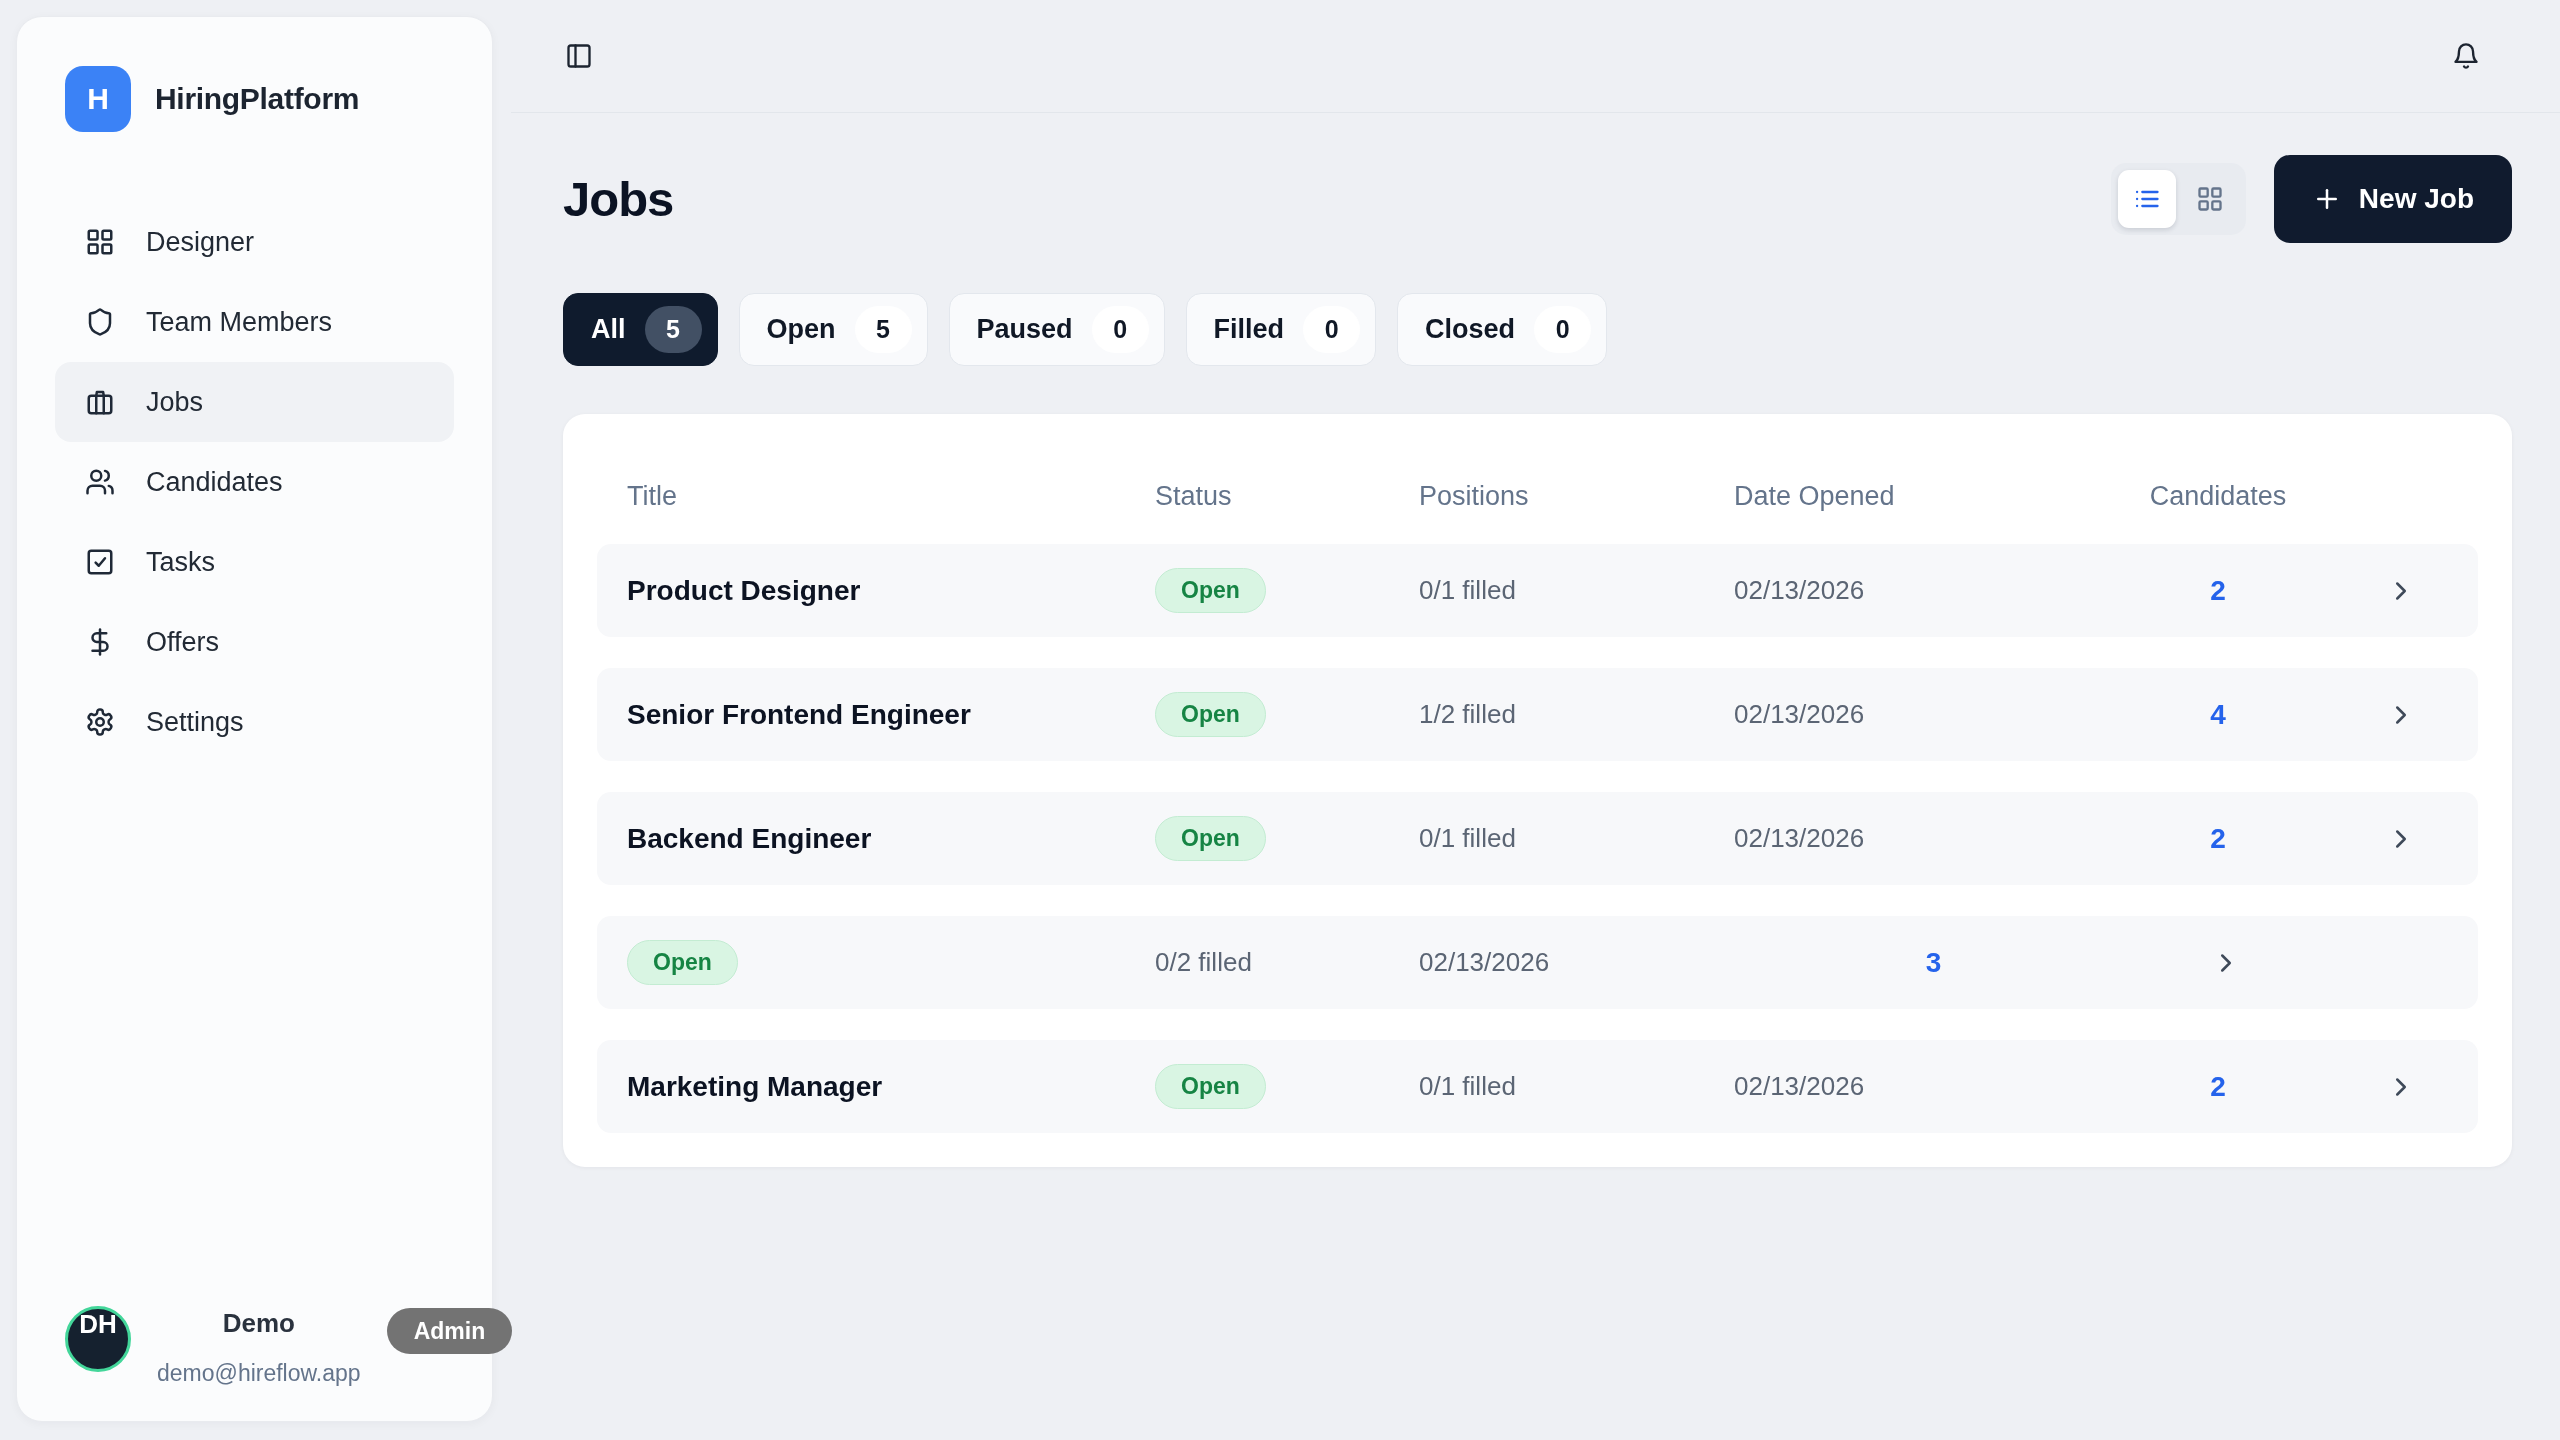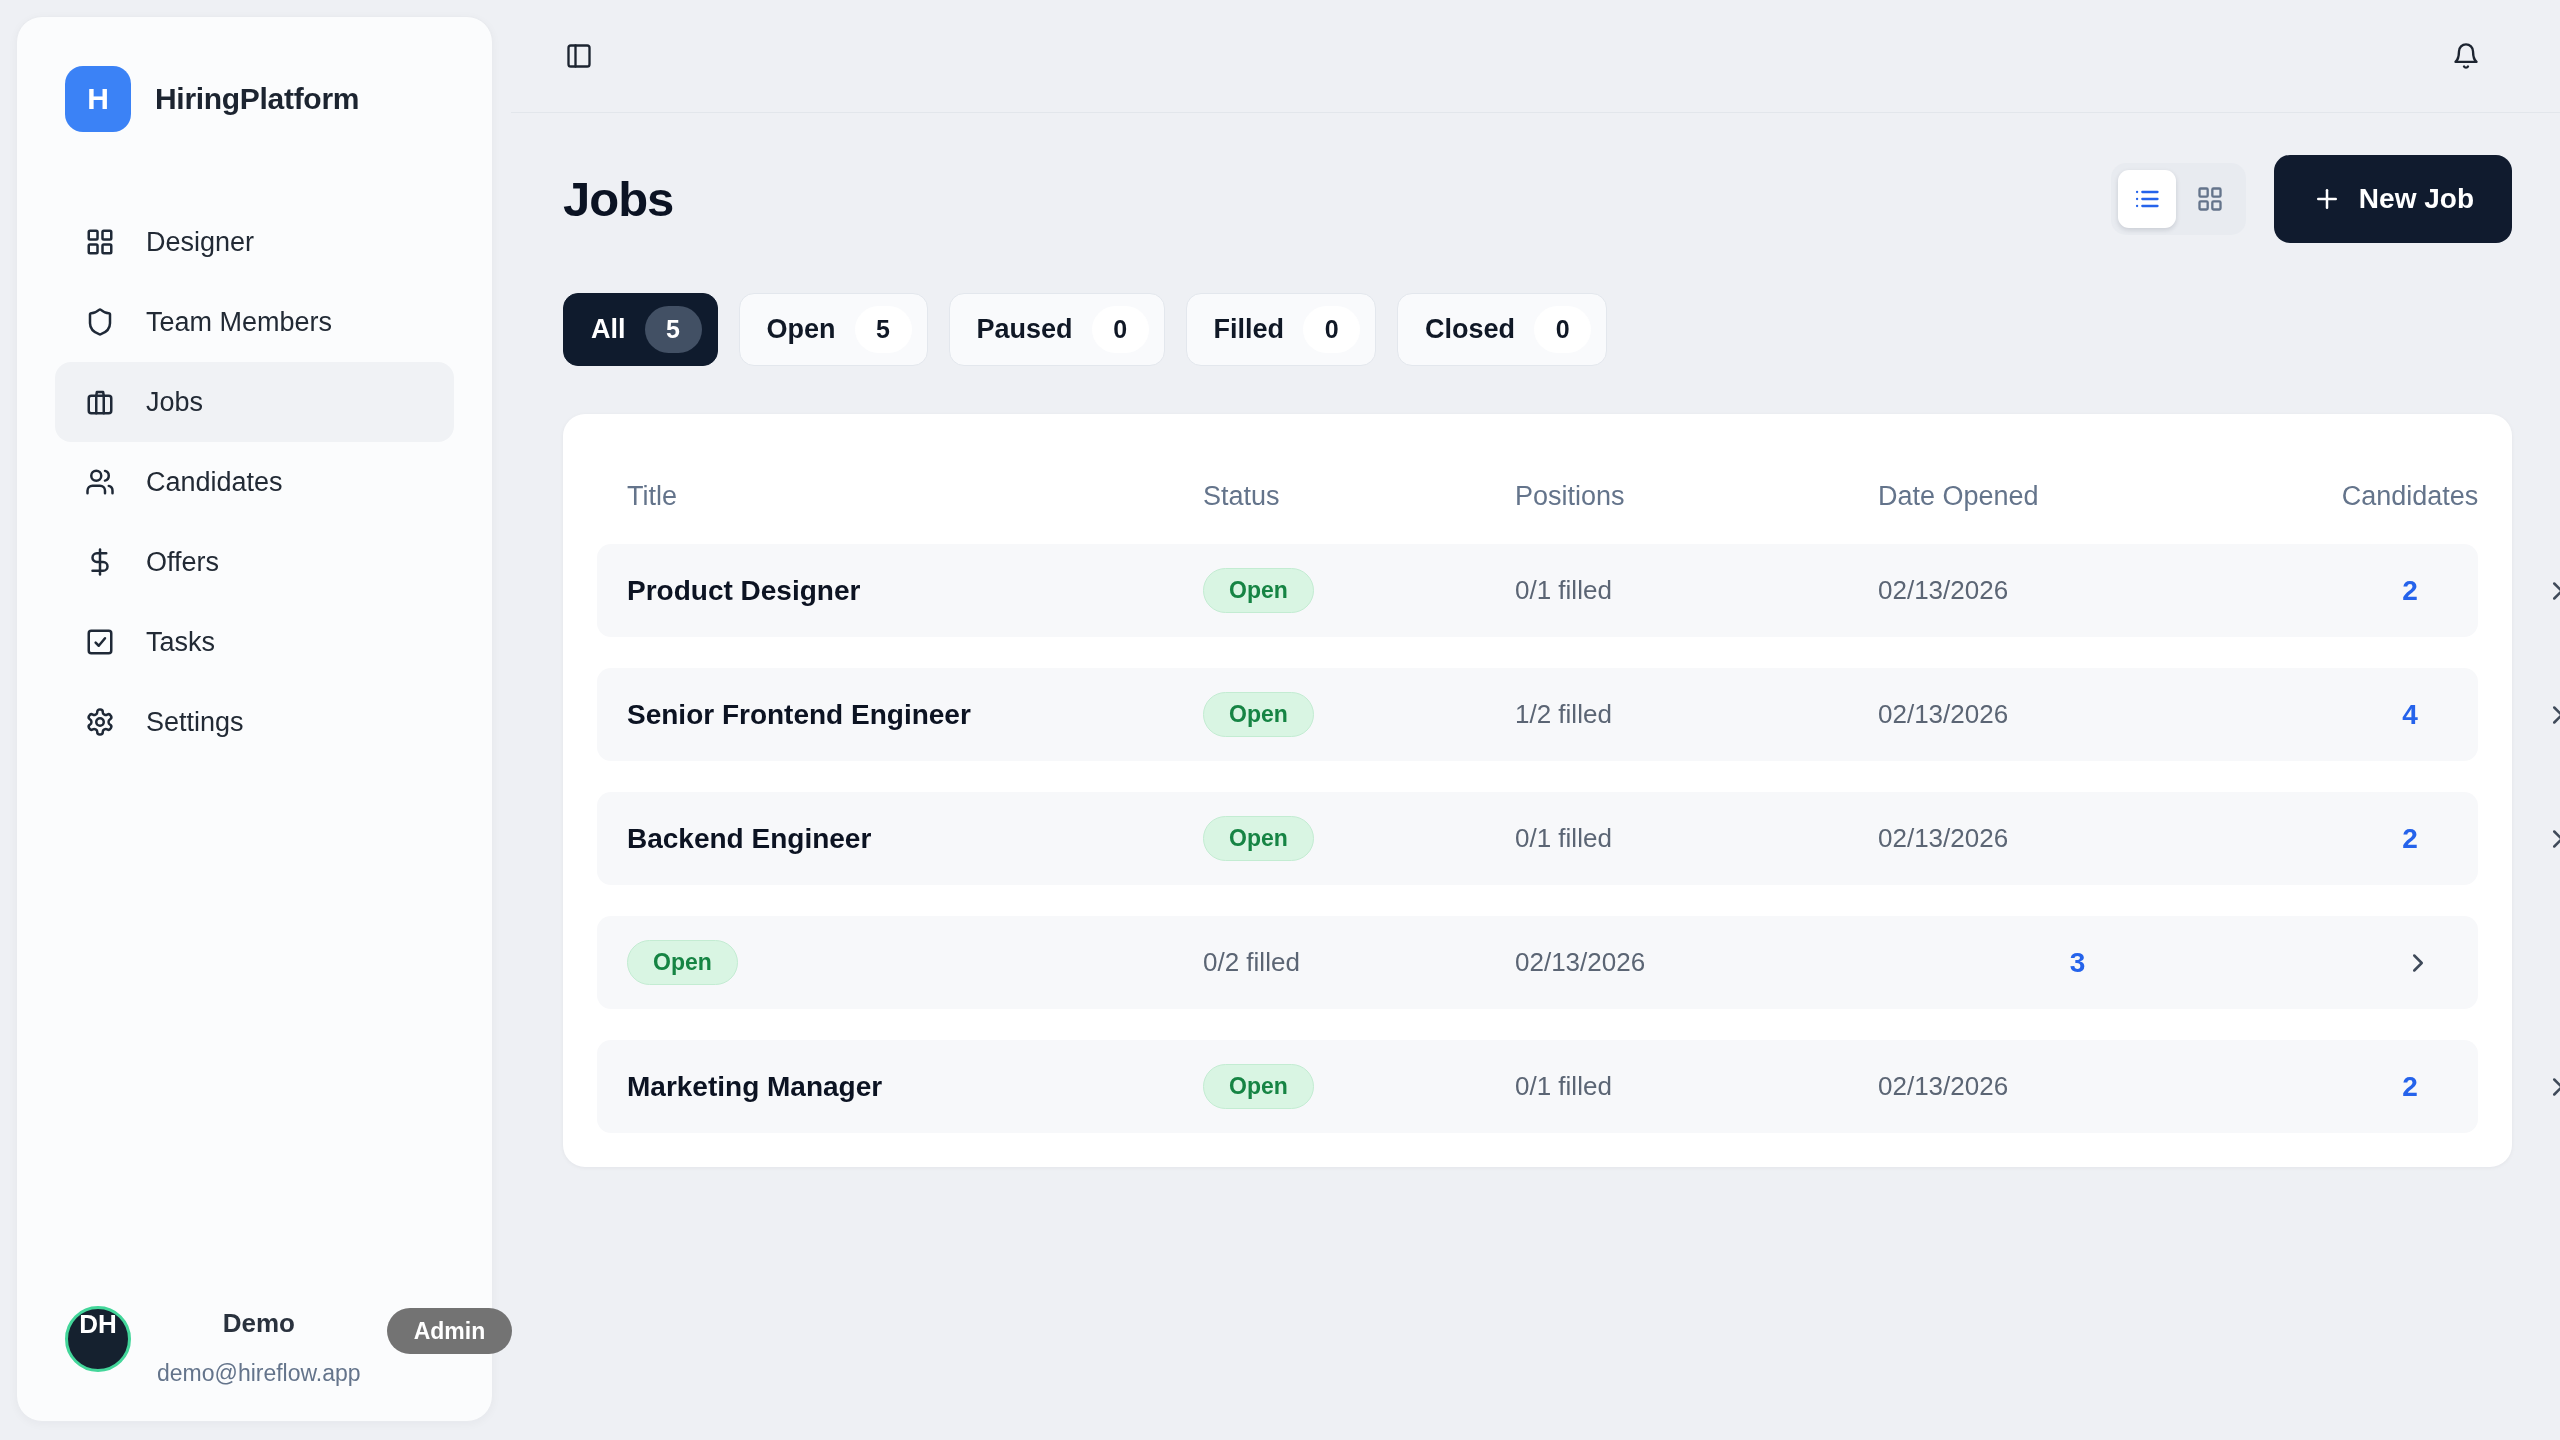--- a/index.html
+++ b/index.html
@@ -128,21 +128,20 @@
   .table-card {
     margin-top:48px;
     background:#fff; border-radius:22px;
     padding:34px;
     box-shadow:0 1px 4px rgba(15,23,42,.05);
   }
   .tgrid {
     display:grid;
     grid-template-columns: 528px 264px 315px 399px 170px 1fr;
     align-items:center;
-    gap:48px;
   }
   .thead { height:96px; padding-left:30px; color:#64748b; font-size:27px; font-weight:500; }
   .th-candidates { text-align:center; }
   .rows { display:flex; flex-direction:column; gap:31px; }
   .trow {
     height:93px; padding-left:30px;
     background:#f7f8fa; border-radius:14px;
     cursor:pointer;
   }
   .cell-title { font-size:28px; font-weight:600; color:#0c1322; }
@@ -205,34 +204,34 @@
             <circle cx="9" cy="7" r="4"></circle>
             <path d="M22 21v-2a4 4 0 0 0-3-3.87"></path>
             <path d="M16 3.13a4 4 0 0 1 0 7.75"></path>
           </svg>
       </span>
       <span class="nav-label">Candidates</span>
     </div>
     <div class="nav-item">
       <span class="nav-icon">
         <svg viewBox="0 0 24 24" fill="none" stroke="currentColor" stroke-width="2" stroke-linecap="round" stroke-linejoin="round">
+            <rect x="3" y="3" width="18" height="18" rx="2"></rect>
+            <path d="m8.5 12.5 2.5 2.5 5-6"></path>
+          </svg>
+      </span>
+      <span class="nav-label">Tasks</span>
+    </div>
+    <div class="nav-item">
+      <span class="nav-icon">
+        <svg viewBox="0 0 24 24" fill="none" stroke="currentColor" stroke-width="2" stroke-linecap="round" stroke-linejoin="round">
             <line x1="12" y1="2" x2="12" y2="22"></line>
             <path d="M17 5H9.5a3.5 3.5 0 0 0 0 7h5a3.5 3.5 0 0 1 0 7H6"></path>
           </svg>
       </span>
       <span class="nav-label">Offers</span>
-    </div>
-    <div class="nav-item">
-      <span class="nav-icon">
-        <svg viewBox="0 0 24 24" fill="none" stroke="currentColor" stroke-width="2" stroke-linecap="round" stroke-linejoin="round">
-            <rect x="3" y="3" width="18" height="18" rx="2"></rect>
-            <path d="m8.5 12.5 2.5 2.5 5-6"></path>
-          </svg>
-      </span>
-      <span class="nav-label">Tasks</span>
     </div>
     <div class="nav-item">
       <span class="nav-icon">
         <svg viewBox="0 0 24 24" fill="none" stroke="currentColor" stroke-width="2" stroke-linecap="round" stroke-linejoin="round">
             <path d="M12.22 2h-.44a2 2 0 0 0-2 2v.18a2 2 0 0 1-1 1.73l-.43.25a2 2 0 0 1-2 0l-.15-.08a2 2 0 0 0-2.73.73l-.22.38a2 2 0 0 0 .73 2.73l.15.1a2 2 0 0 1 1 1.72v.51a2 2 0 0 1-1 1.74l-.15.09a2 2 0 0 0-.73 2.73l.22.38a2 2 0 0 0 2.73.73l.15-.08a2 2 0 0 1 2 0l.43.25a2 2 0 0 1 1 1.73V20a2 2 0 0 0 2 2h.44a2 2 0 0 0 2-2v-.18a2 2 0 0 1 1-1.73l.43-.25a2 2 0 0 1 2 0l.15.08a2 2 0 0 0 2.73-.73l.22-.39a2 2 0 0 0-.73-2.73l-.15-.08a2 2 0 0 1-1-1.74v-.5a2 2 0 0 1 1-1.74l.15-.09a2 2 0 0 0 .73-2.73l-.22-.38a2 2 0 0 0-2.73-.73l-.15.08a2 2 0 0 1-2 0l-.43-.25a2 2 0 0 1-1-1.73V4a2 2 0 0 0-2-2z"></path>
             <circle cx="12" cy="12" r="3"></circle>
           </svg>
       </span>
       <span class="nav-label">Settings</span>
     </div>

